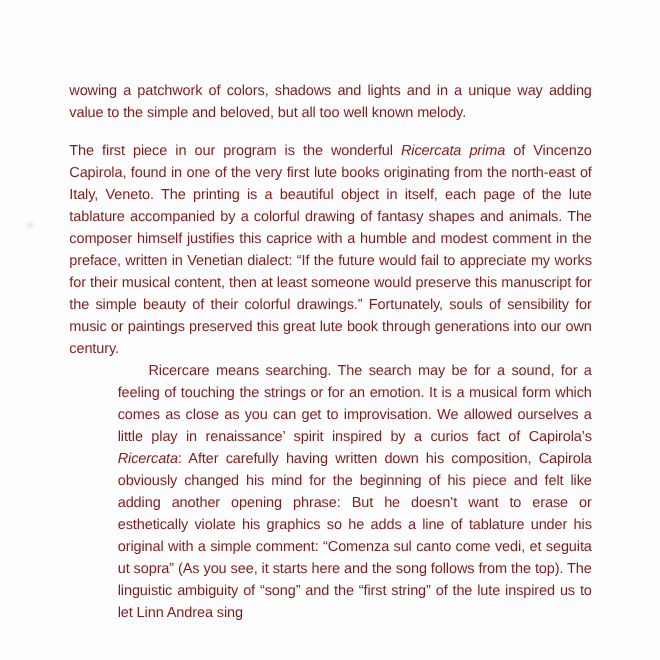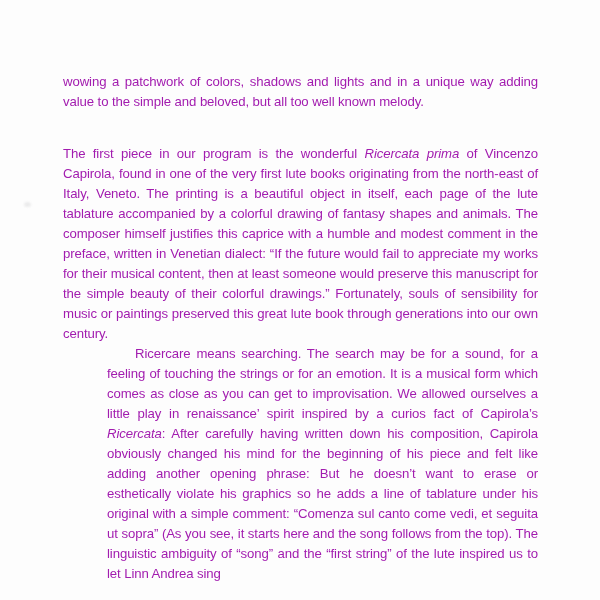--- a/index.html
+++ b/index.html
@@ -27,21 +27,21 @@
     color: #8e9093;
     font-size: 13.2px;
     line-height: 20px;
     letter-spacing: -0.1px;
     text-align: justify;
   }
   .text-block p {
     margin: 0;
   }
   .text-block p.gap-before {
-    margin-top: 32px;
+    margin-top: 15px;
   }
   .text-block p.indent-first {
     text-indent: 28px;
     margin-left: 44px;
   }
   .text-block .seg-italic {
     font-style: italic;
   }
   .scan-speck {
     position: absolute;
@@ -53,18 +53,18 @@
     border-radius: 50%;
     filter: blur(1px);
     opacity: 0.8;
   }
 </style>
 </head>
 <body style="background: rgb(253, 253, 253);">
 
 <div class="page">
   <div class="scan-speck"></div>
-  <div class="text-block" id="text-block" style="color: #a21caf;">
+  <div class="text-block" id="text-block" style="color: #7f1d1d;">
       <p><span class="seg-regular">wowing a patchwork of colors, shadows and lights and in a unique way adding value to the simple and beloved, but all too well known melody.</span></p>
       <p class="gap-before"><span class="seg-regular">The first piece in our program is the wonderful </span><span class="seg-italic">Ricercata prima</span><span class="seg-regular"> of Vincenzo Capirola, found in one of the very first lute books originating from the north-east of Italy, Veneto. The printing is a beautiful object in itself, each page of the lute tablature accompanied by a colorful drawing of fantasy shapes and animals. The composer himself justifies this caprice with a humble and modest comment in the preface, written in Venetian dialect: “If the future would fail to appreciate my works for their musical content, then at least someone would preserve this manuscript for the simple beauty of their colorful drawings.” Fortunately, souls of sensibility for music or paintings preserved this great lute book through generations into our own century.</span></p>
       <p class="indent-first"><span class="seg-regular">Ricercare means searching. The search may be for a sound, for a feeling of touching the strings or for an emotion. It is a musical form which comes as close as you can get to improvisation. We allowed ourselves a little play in renaissance’ spirit inspired by a curios fact of Capirola’s </span><span class="seg-italic">Ricercata</span><span class="seg-regular">: After carefully having written down his composition, Capirola obviously changed his mind for the beginning of his piece and felt like adding another opening phrase: But he doesn’t want to erase or esthetically violate his graphics so he adds a line of tablature under his original with a simple comment: “Comenza sul canto come vedi, et seguita ut sopra” (As you see, it starts here and the song follows from the top). The linguistic ambiguity of “song” and the “first string” of the lute inspired us to let Linn Andrea sing</span></p>
     </div>
 </div>
 
 </body></html>

